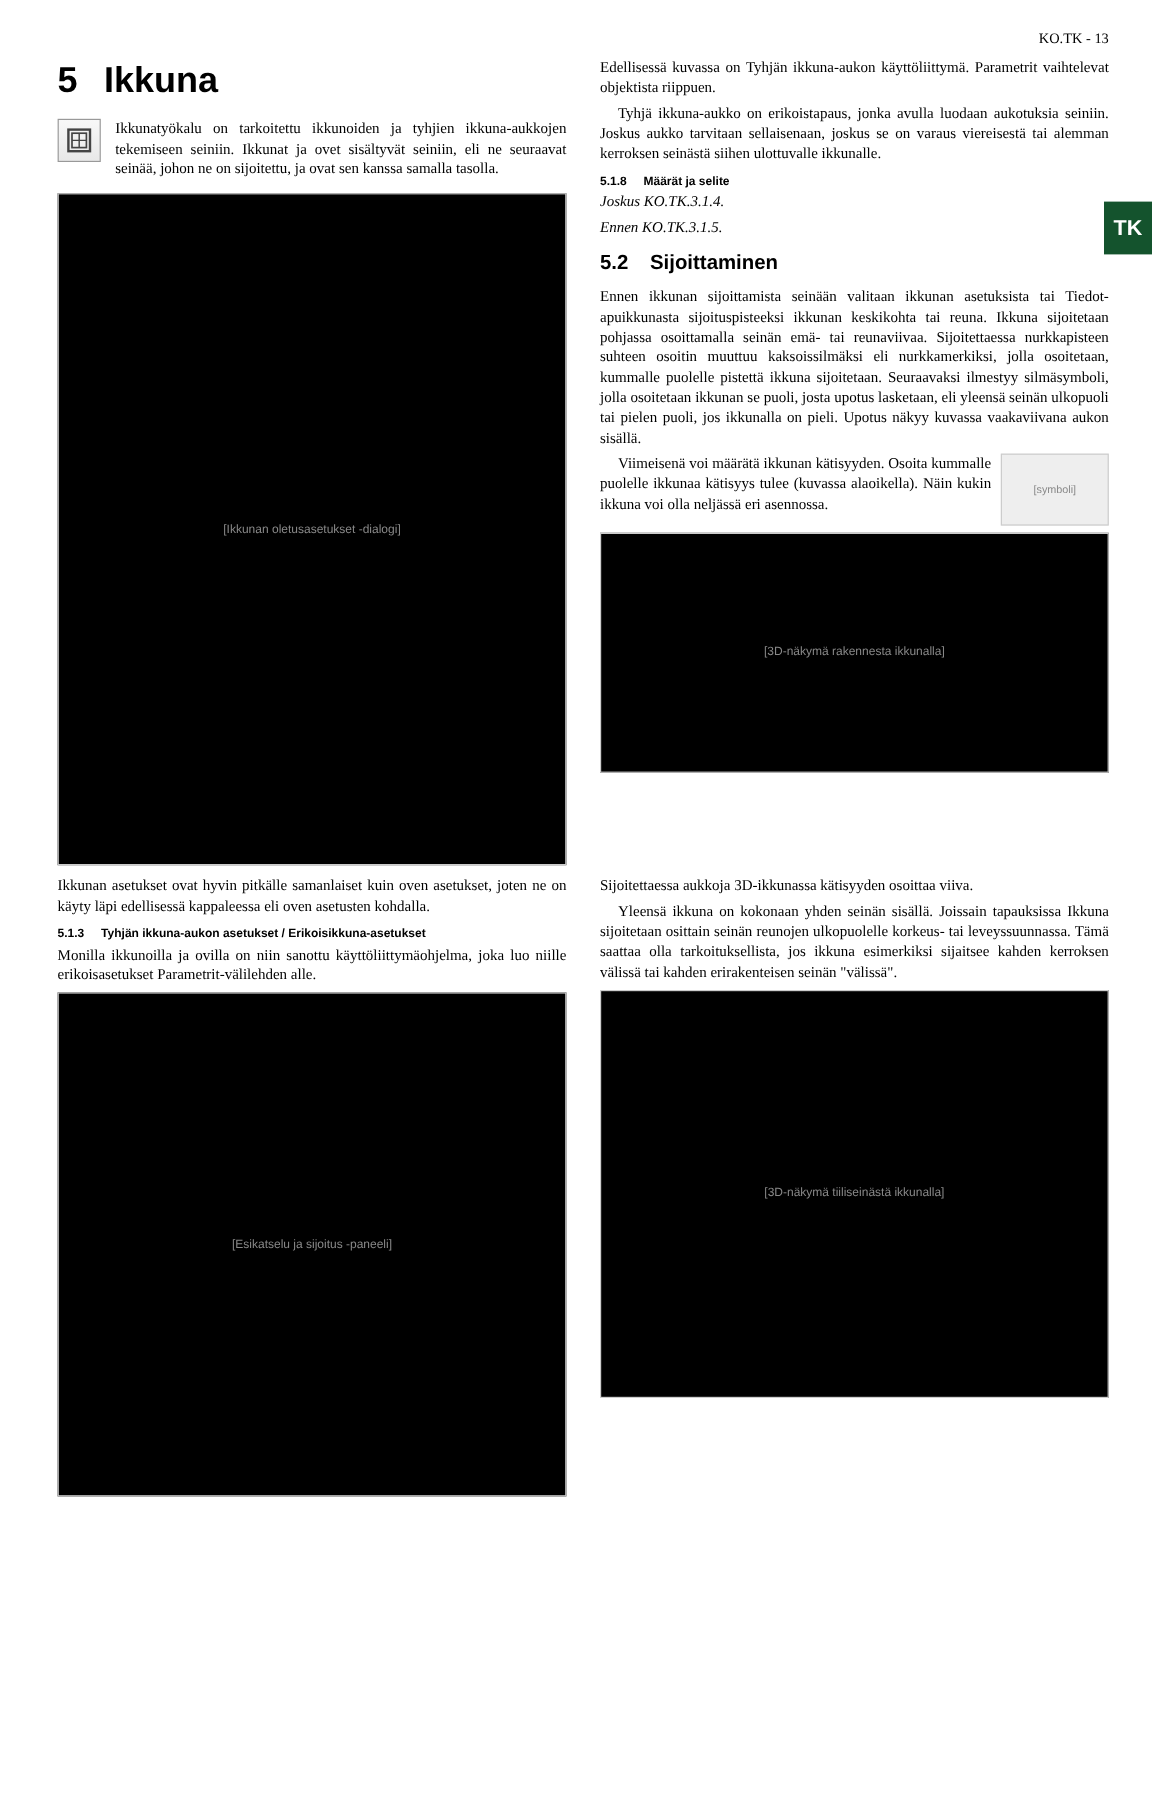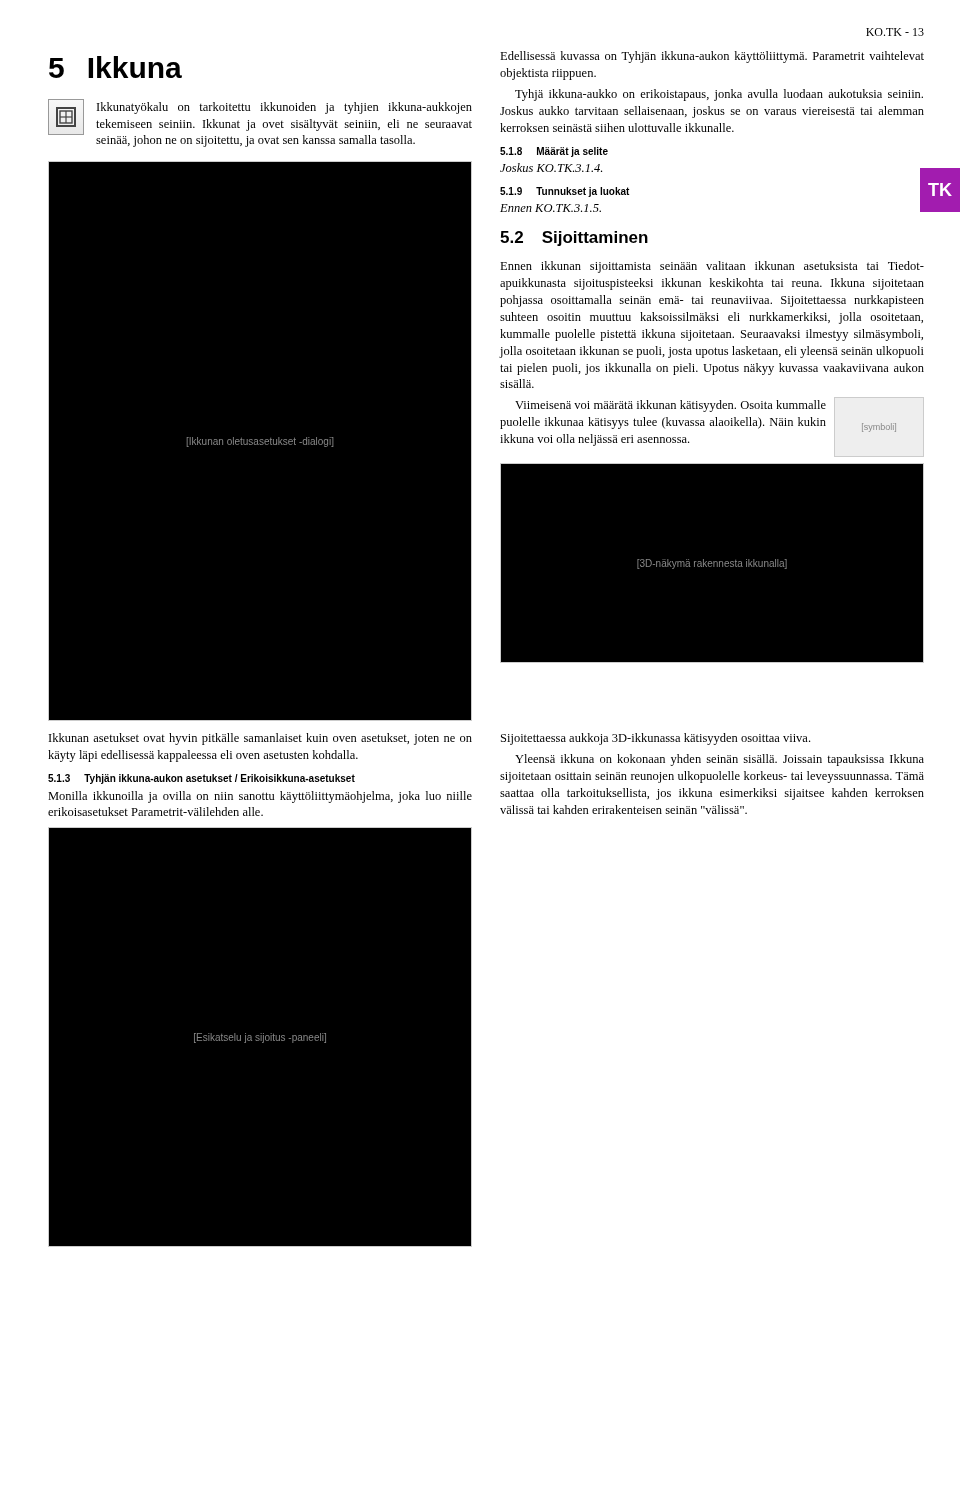--- a/index.html
+++ b/index.html
@@ -15,21 +15,21 @@
   }
   .page-header {
     text-align: right;
     font-size: 12px;
     margin-bottom: 8px;
   }
   .side-tab {
     position: absolute;
     right: 0;
     top: 168px;
-    background: #a21caf;
+    background: #14532d;
     color: #fff;
     font-family: Arial, sans-serif;
     font-weight: bold;
     font-size: 18px;
     padding: 10px 8px;
     writing-mode: horizontal-tb;
     margin-left: 31px;
   }
   .columns {
     display: flex;
@@ -134,24 +134,20 @@
   <div class="col">
     <p>Edellisessä kuvassa on Tyhjän ikkuna-aukon käyttöliittymä. Parametrit vaihtelevat objektista riippuen.</p>
     <p class="indent">Tyhjä ikkuna-aukko on erikoistapaus, jonka avulla luodaan aukotuksia seiniin. Joskus aukko tarvitaan sellaisenaan, joskus se on varaus viereisestä tai alemman kerroksen seinästä siihen ulottuvalle ikkunalle.</p>
 
     <h3 class="sub">
       <span>5.1.8</span>
       <span>Määrät ja selite</span>
     </h3>
     <p><i>Joskus KO.TK.3.1.4.</i></p>
 
-    <h3 class="sub">
-      <span>5.1.9</span>
-      <span>Tunnukset ja luokat</span>
-    </h3>
     <p><i>Ennen KO.TK.3.1.5.</i></p>
 
     <h2 class="sect">
       <span>5.2</span>
       <span>Sijoittaminen</span>
     </h2>
     <p>Ennen ikkunan sijoittamista seinään valitaan ikkunan asetuksista tai Tiedot-apuikkunasta sijoituspisteeksi ikkunan keskikohta tai reuna. Ikkuna sijoitetaan pohjassa osoittamalla seinän emä- tai reunaviivaa. Sijoitettaessa nurkkapisteen suhteen osoitin muuttuu kaksoissilmäksi eli nurkkamerkiksi, jolla osoitetaan, kummalle puolelle pistettä ikkuna sijoitetaan. Seuraavaksi ilmestyy silmäsymboli, jolla osoitetaan ikkunan se puoli, josta upotus lasketaan, eli yleensä seinän ulkopuoli tai pielen puoli, jos ikkunalla on pieli. Upotus näkyy kuvassa vaakaviivana aukon sisällä.</p>
     <div>
       <div class="inline-fig">[symboli]</div>
       <p class="indent">Viimeisenä voi määrätä ikkunan kätisyyden. Osoita kummalle puolelle ikkunaa kätisyys tulee (kuvassa alaoikella). Näin kukin ikkuna voi olla neljässä eri asennossa.</p>
@@ -168,14 +164,15 @@
       <span>5.1.3</span>
       <span>Tyhjän ikkuna-aukon asetukset / Erikoisikkuna-asetukset</span>
     </h3>
     <p>Monilla ikkunoilla ja ovilla on niin sanottu käyttöliittymäohjelma, joka luo niille erikoisasetukset Parametrit-välilehden alle.</p>
     <div class="fig fig-bottom-left">[Esikatselu ja sijoitus -paneeli]</div>
   </div>
 
   <div class="col">
     <p>Sijoitettaessa aukkoja 3D-ikkunassa kätisyyden osoittaa viiva.</p>
     <p class="indent">Yleensä ikkuna on kokonaan yhden seinän sisällä. Joissain tapauksissa Ikkuna sijoitetaan osittain seinän reunojen ulkopuolelle korkeus- tai leveyssuunnassa. Tämä saattaa olla tarkoituksellista, jos ikkuna esimerkiksi sijaitsee kahden kerroksen välissä tai kahden erirakenteisen seinän "välissä".</p>
+    <div class="fig fig-bottom-right">[3D-näkymä tiiliseinästä ikkunalla]</div>
   </div>
 </div>
 
 </body></html>

